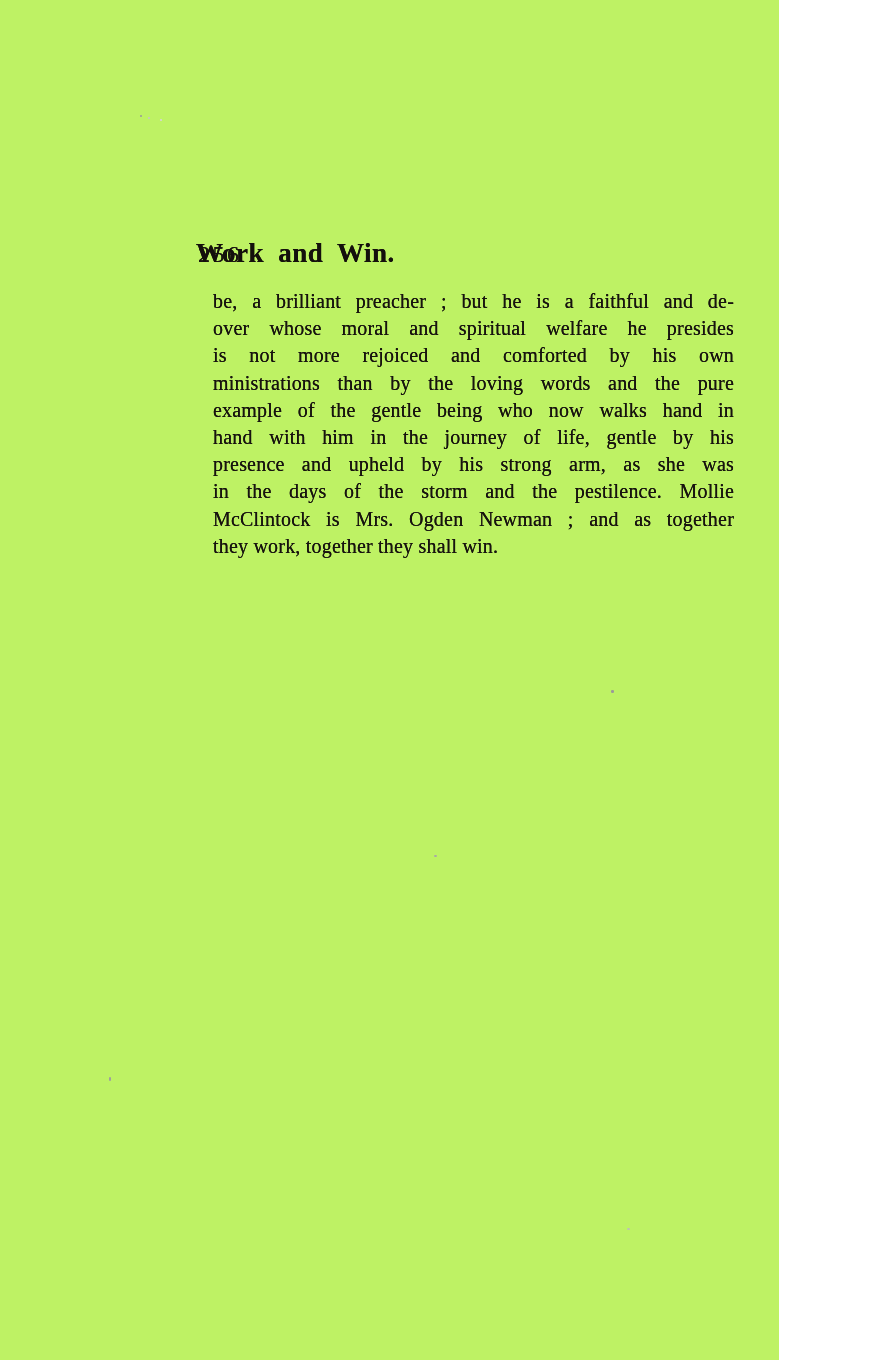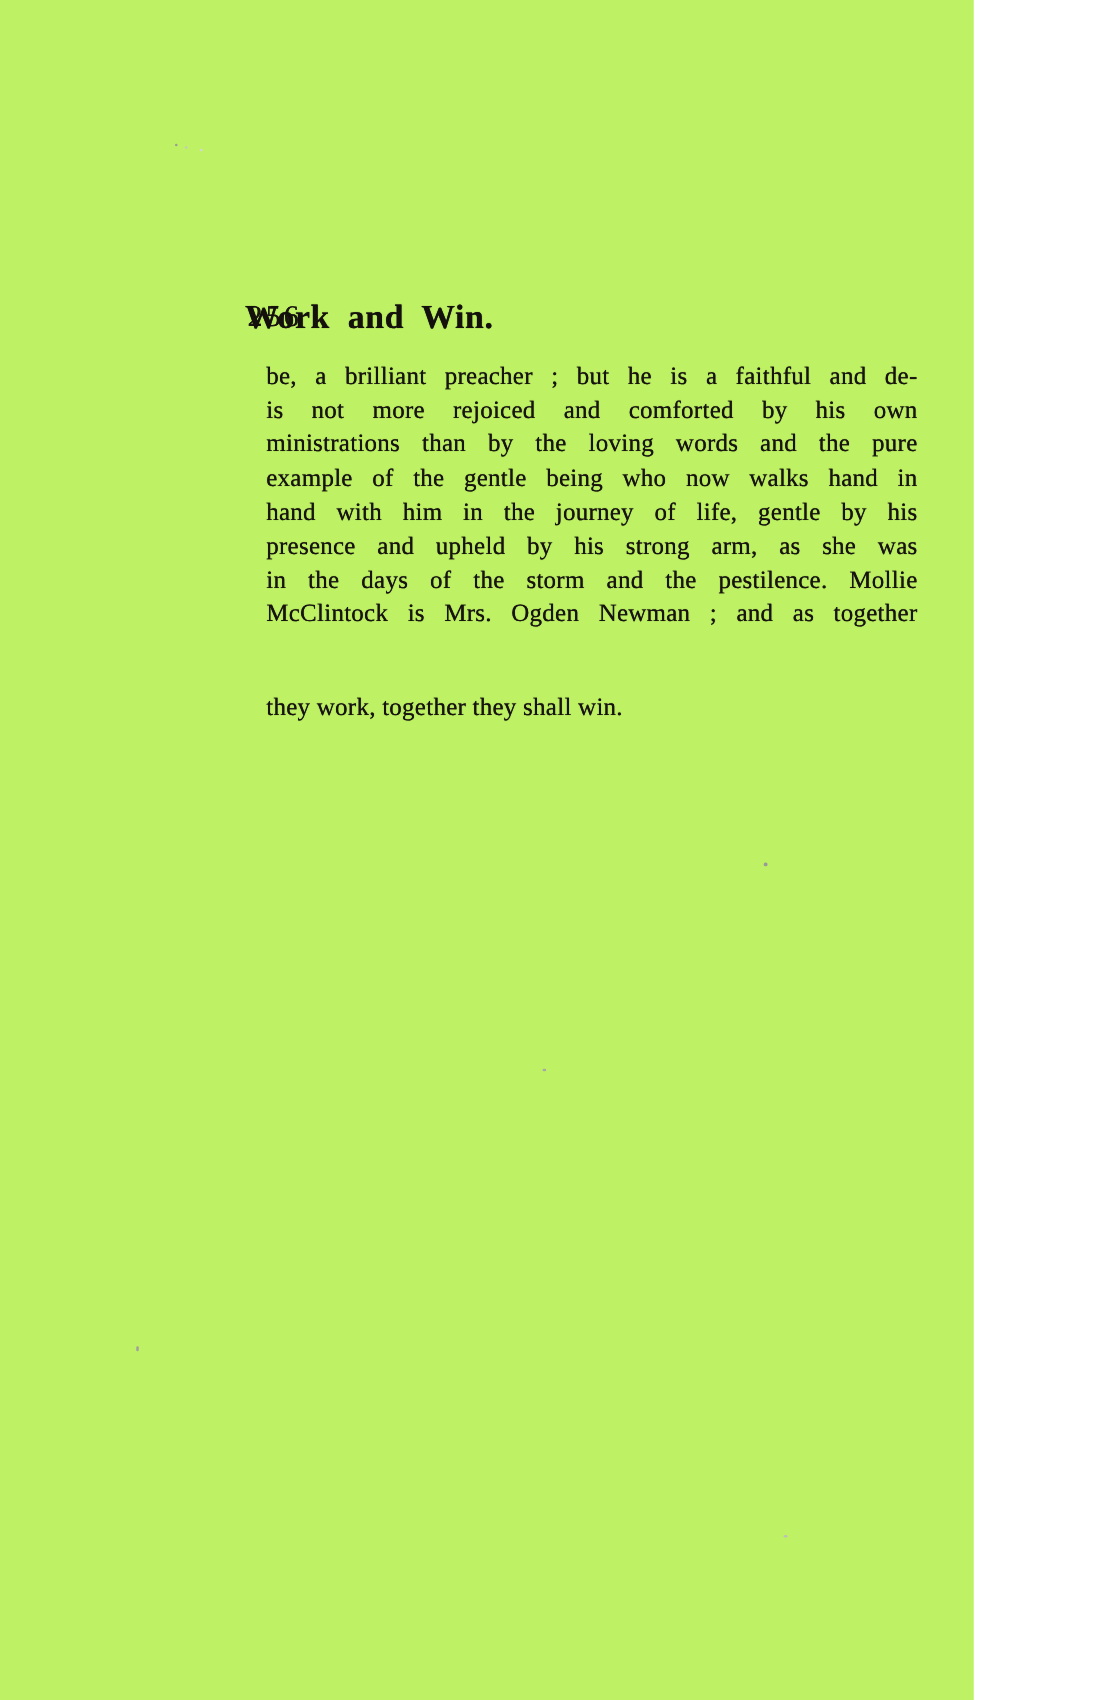--- a/index.html
+++ b/index.html
@@ -56,21 +56,20 @@
     line-height: 27.2px;
     height: 27.2px;
     white-space: nowrap;
     text-align: justify;
     text-align-last: justify;
     letter-spacing: 0.2px;
     text-shadow: 0 0 0.55px currentColor;
   }
   .line.last {
     text-align-last: left;
-    margin-top: 47px;
   }
   .speck {
     position: absolute;
     border-radius: 50%;
   }
   .s1 { left: 140px; top: 115px; width: 2px; height: 2px; background: #9a9a9a; }
   .s2 { left: 148px; top: 117px; width: 2px; height: 1.5px; background: #c6c6c6; }
   .s3 { left: 160px; top: 119px; width: 1.5px; height: 1.5px; background: #d6d6d6; }
   .s4 { left: 611px; top: 690px; width: 2.5px; height: 2.5px; background: #9a9a9a; }
   .s5 { left: 434px; top: 855px; width: 2.5px; height: 2px; background: #a8a8a8; }
@@ -82,20 +81,21 @@
 
 <div class="page">
 
   <div class="header">
     <span class="pagenum">256</span>
     <span class="title">Work and Win.</span>
   </div>
 
   <div class="bodytext">
     <div class="line">be, a brilliant preacher ; but he is a faithful and de-</div>
+    <div class="line">over whose moral and spiritual welfare he presides</div>
     <div class="line">is not more rejoiced and comforted by his own</div>
     <div class="line">ministrations than by the loving words and the pure</div>
     <div class="line">example of the gentle being who now walks hand in</div>
     <div class="line">hand with him in the journey of life, gentle by his</div>
     <div class="line">presence and upheld by his strong arm, as she was</div>
     <div class="line">in the days of the storm and the pestilence. Mollie</div>
     <div class="line">McClintock is Mrs. Ogden Newman ; and as together</div>
     <div class="line last">they work, together they shall win.</div>
   </div>
 

